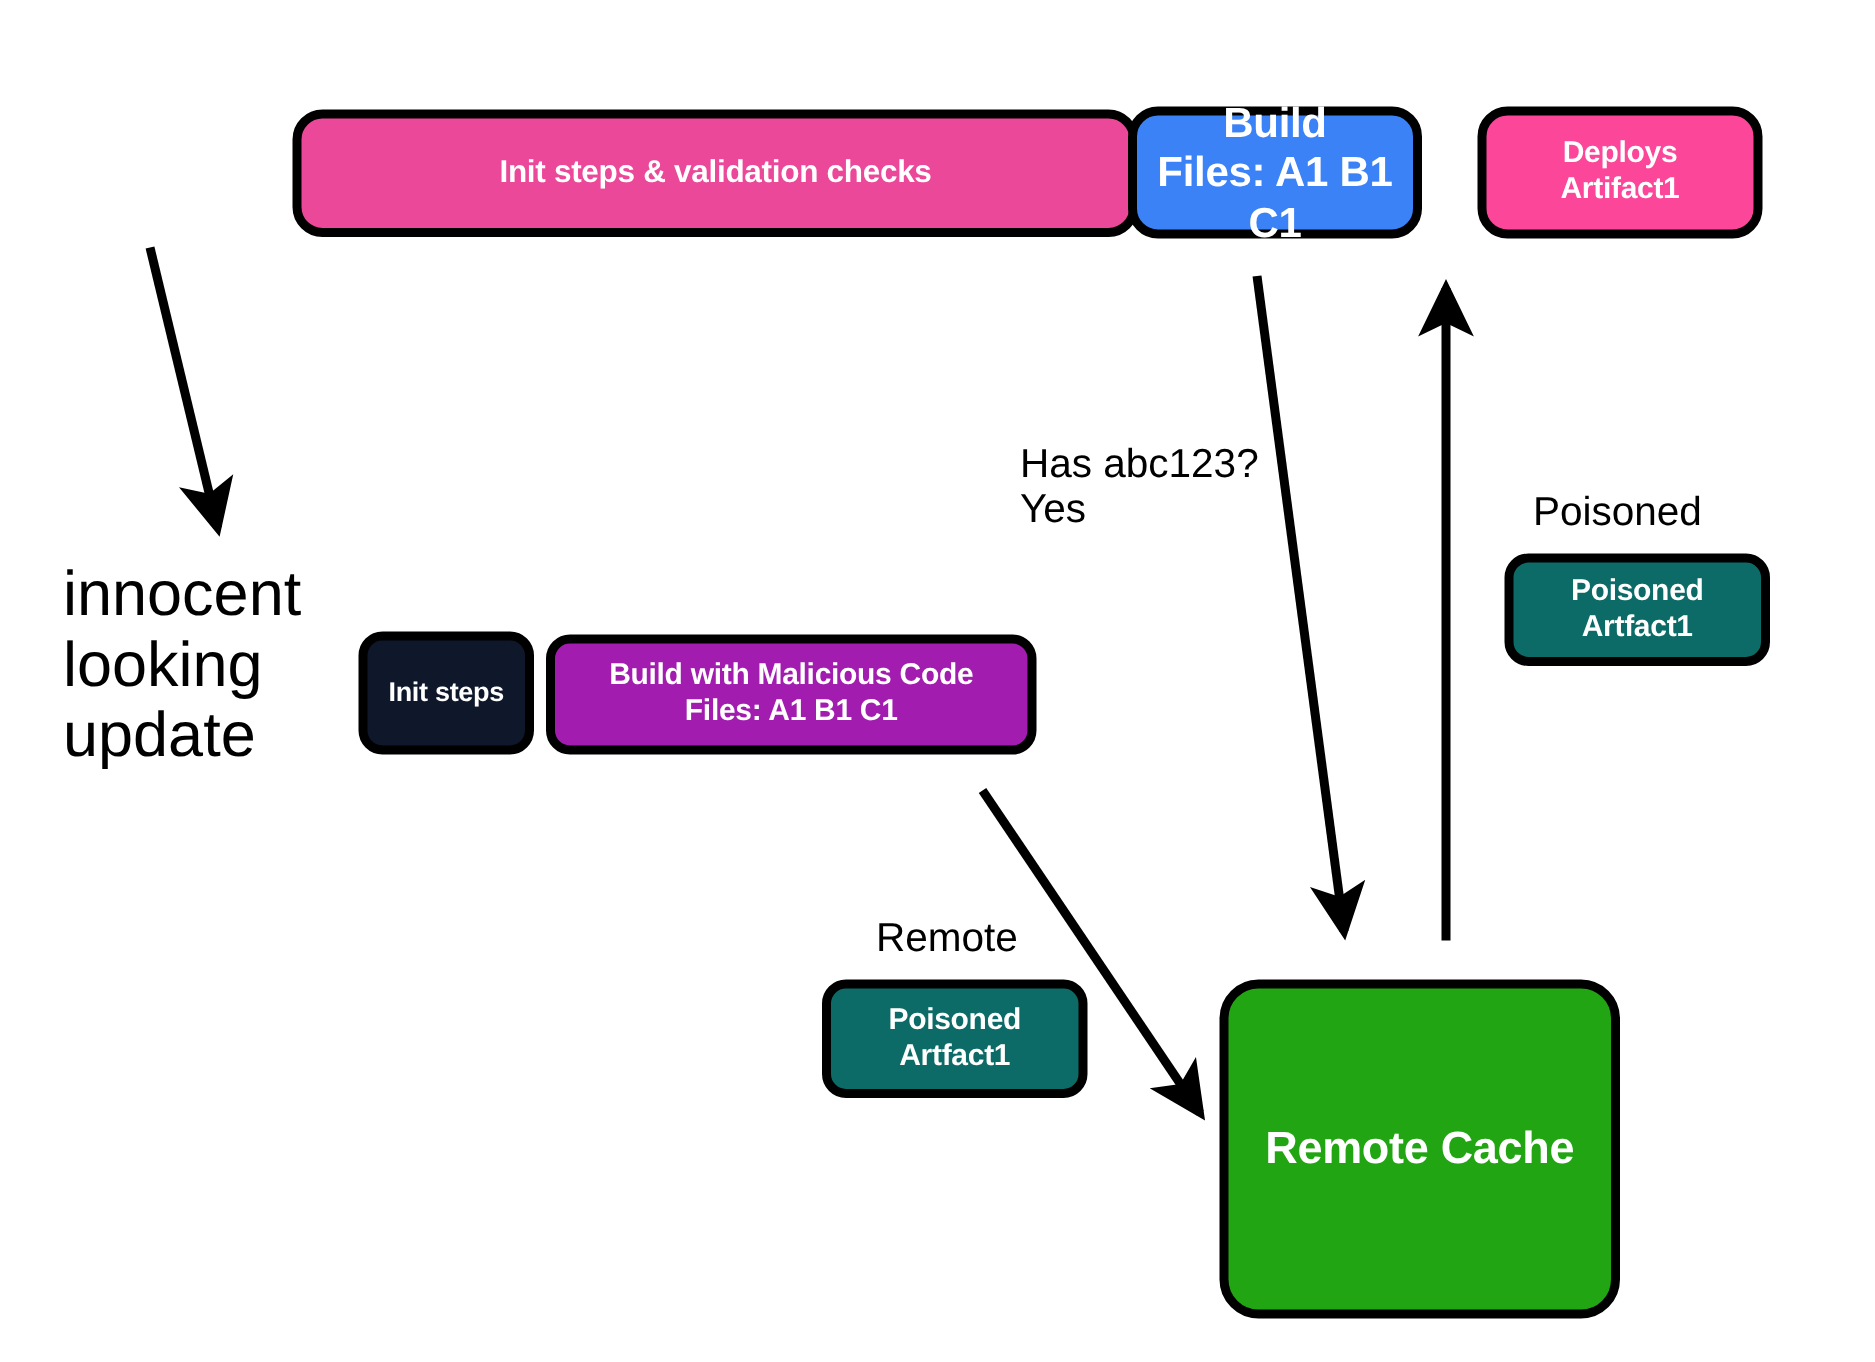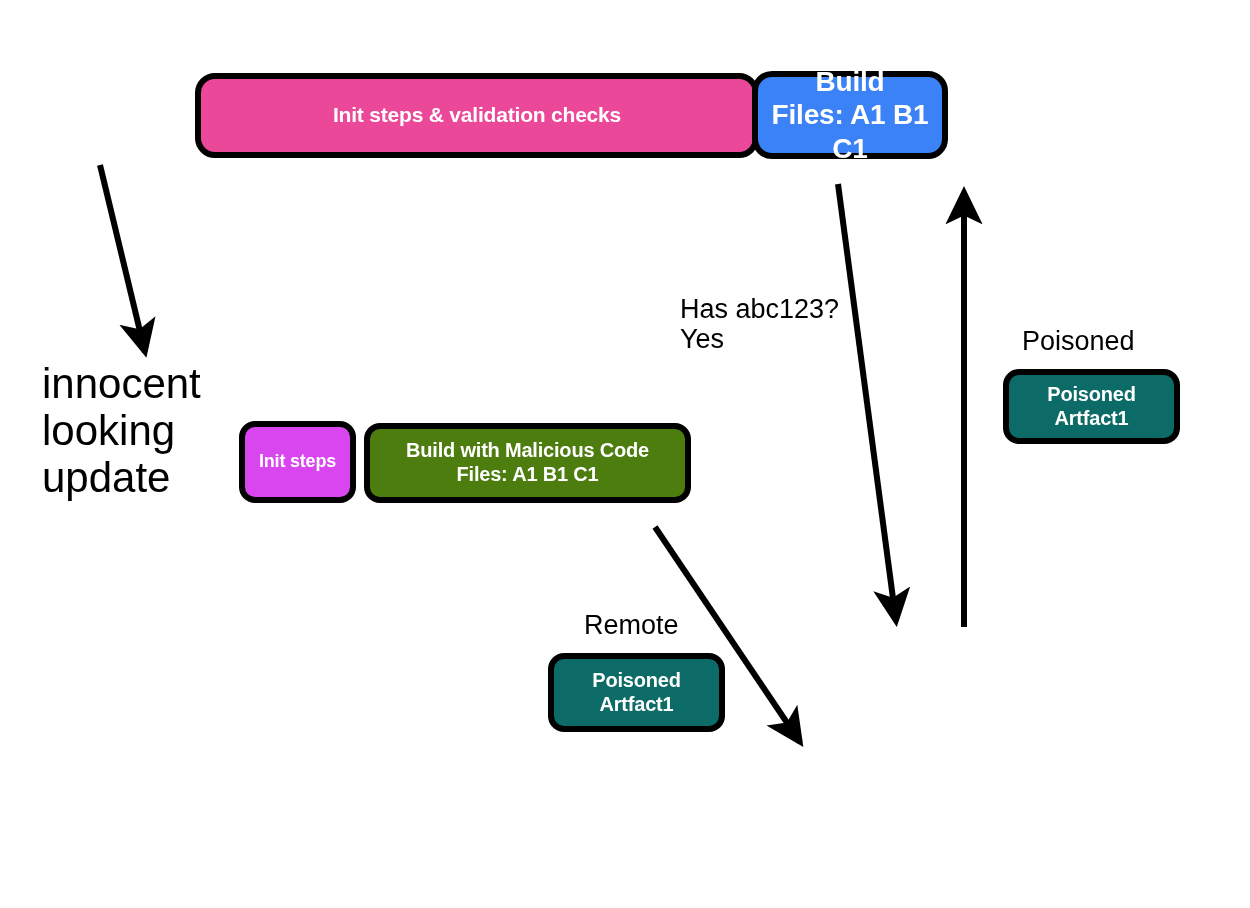--- a/index.html
+++ b/index.html
@@ -66,27 +66,27 @@
   #node-deploys {
     left: 985px; top: 71px; width: 190px; height: 88px;
     background: #FB469A;
     font-size: 20px;
     border-radius: 20px;
   }
 
   
   #node-init-steps {
     left: 239px; top: 421px; width: 117px; height: 82px;
-    background: #d946ef;
+    background: #0f172a;
     font-size: 18px;
     border-radius: 16px;
   }
   #node-build-malicious {
     left: 364px; top: 423px; width: 327px; height: 80px;
-    background: #4d7c0f;
+    background: #a21caf;
     font-size: 20px;
     border-radius: 16px;
   }
 
   
   #node-artifact-download {
     left: 1003px; top: 369px; width: 177px; height: 75px;
     background: #0C6B66;
     font-size: 20px;
     border-radius: 16px;
@@ -105,21 +105,21 @@
     font-size: 30px;
     border-radius: 26px;
   }
 
   
   #label-main {
     left: 30px; top: 89px;
     font-size: 52px;
   }
   #label-innocent {
-    left: 42px; top: 360px;
+    left: 42px; top: 372px;
     font-size: 42px;
   }
   #label-has-abc {
     left: 680px; top: 294px;
     font-size: 27px;
   }
   #label-downloads {
     left: 1022px; top: 326px;
     font-size: 27px;
   }
@@ -152,33 +152,36 @@
 
   <div class="plain-text" id="label-innocent">innocent
 looking
 update</div>
 
   <div class="node" id="node-init-validation">Init steps &amp; validation checks</div>
 
   <div class="node" id="node-build-main">Build
 Files: A1  B1  C1</div>
 
+  <div class="node" id="node-deploys">Deploys
+Artifact1</div>
 
   <div class="node" id="node-init-steps">Init steps</div>
 
   <div class="node" id="node-build-malicious">Build with Malicious Code
 Files: A1  B1  C1</div>
 
   <div class="plain-text" id="label-has-abc">Has abc123?
 Yes</div>
 
   <div class="plain-text" id="label-downloads">Poisoned</div>
 
   <div class="plain-text" id="label-uploads">Remote</div>
 
   <div class="node" id="node-artifact-download">Poisoned
 Artfact1</div>
 
   <div class="node" id="node-artifact-upload">Poisoned
 Artfact1</div>
 
+  <div class="node" id="node-remote-cache">Remote Cache</div>
 
 </div>
 
 </body></html>

